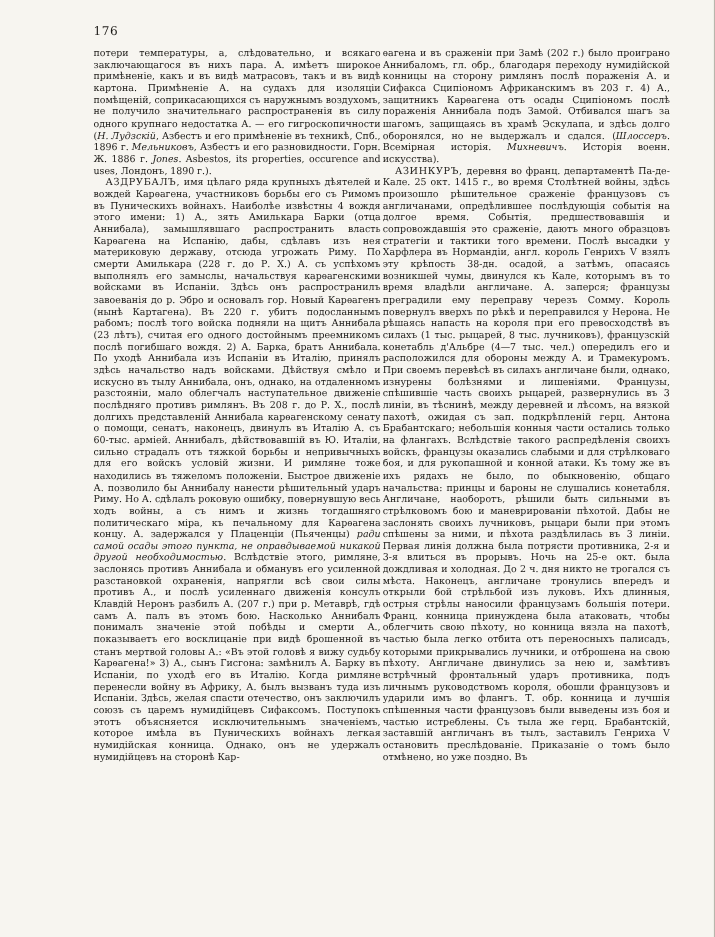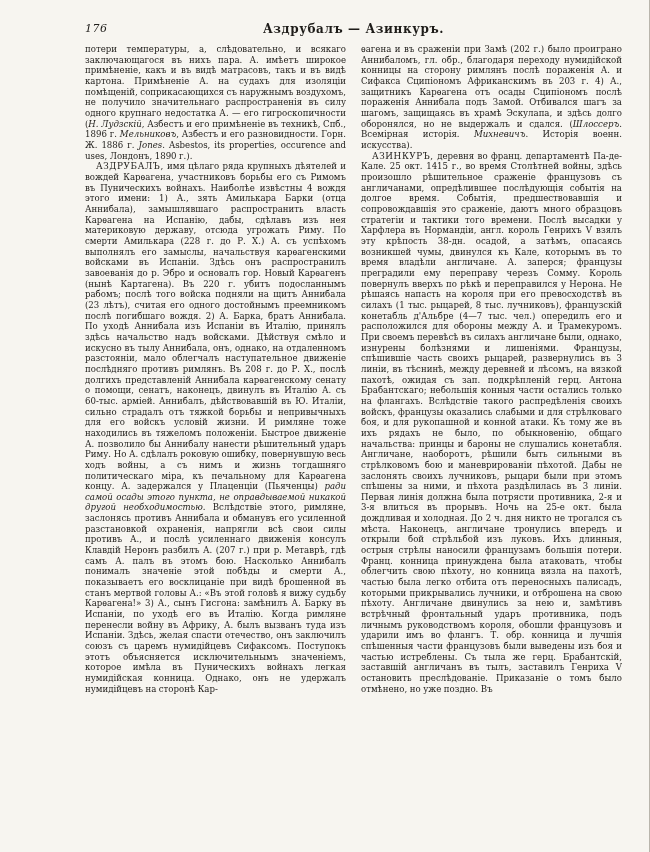--- a/index.html
+++ b/index.html
@@ -23,38 +23,37 @@
     top:22px;
     left:85px;
     width:537px;
     height:16px;
   }
   .pagenum{
     position:absolute;
     left:0; top:0;
     font-size:11px;
     letter-spacing:0.5px;
-    font-style:italic;
   }
   .running-title{
     position:absolute;
     left:0; right:0; top:0;
     text-align:center;
     font-size:12px;
     font-weight:bold;
     letter-spacing:0.6px;
   }
   .textblock{
     position:absolute;
     top:44px;
     left:85px;
     width:537px;
     height:792px;
     display:flex;
-    gap:15px;
+    gap:2px;
     overflow:hidden;
   }
   .col{
     width:261px;
     height:100%;
     overflow:hidden;
   }
   .para{
     margin:0;
     font-size:8.6px;
@@ -69,21 +68,20 @@
     font-size:8.8px;
   }
   .para i{ font-style:italic; }
 </style>
 </head>
 <body>
 
 <div class="page">
   <div class="header">
     <span class="pagenum">176</span>
-    <span class="running-title">Аздрубалъ — Азинкуръ.</span>
   </div>
   <div class="textblock">
     <div class="col" id="col-left">
         <p class="para"><span>потери температуры, а, слѣдовательно, и всякаго заключающагося въ нихъ пара. А. имѣетъ широкое примѣненіе, какъ и въ видѣ матрасовъ, такъ и въ видѣ картона. Примѣненіе А. на судахъ для изоляціи помѣщеній, соприкасающихся съ наружнымъ воздухомъ, не получило значительнаго распространенія въ силу одного крупнаго недостатка А. — его гигроскопичности (</span><i>Н. Лудзскій</i><span>, Азбестъ и его примѣненіе въ техникѣ, Спб., 1896 г. </span><i>Мельниковъ</i><span>, Азбестъ и его разновидности. Горн. Ж. 1886 г. </span><i>Jones</i><span>. Asbestos, its properties, occurence and uses, Лондонъ, 1890 г.).</span></p>
         <p class="para indent"><b class="lead">АЗДРУБАЛЪ,</b><span> имя цѣлаго ряда крупныхъ дѣятелей и вождей Карѳагена, участниковъ борьбы его съ Римомъ въ Пуническихъ войнахъ. Наиболѣе извѣстны 4 вождя этого имени: 1) А., зять Амилькара Барки (отца Аннибала), замышлявшаго распространить власть Карѳагена на Испанію, дабы, сдѣлавъ изъ нея материковую державу, отсюда угрожать Риму. По смерти Амилькара (228 г. до Р. Х.) А. съ успѣхомъ выполнялъ его замыслы, начальствуя карѳагенскими войсками въ Испаніи. Здѣсь онъ распространилъ завоеванія до р. Эбро и основалъ гор. Новый Карѳагенъ (нынѣ Картагена). Въ 220 г. убитъ подосланнымъ рабомъ; послѣ того войска подняли на щитъ Аннибала (23 лѣтъ), считая его одного достойнымъ преемникомъ послѣ погибшаго вождя. 2) А. Барка, братъ Аннибала. По уходѣ Аннибала изъ Испаніи въ Италію, принялъ здѣсь начальство надъ войсками. Дѣйствуя смѣло и искусно въ тылу Аннибала, онъ, однако, на отдаленномъ разстояніи, мало облегчалъ наступательное движеніе послѣдняго противъ римлянъ. Въ 208 г. до Р. Х., послѣ долгихъ представленій Аннибала карѳагенскому сенату о помощи, сенатъ, наконецъ, двинулъ въ Италію А. съ 60-тыс. арміей. Аннибалъ, дѣйствовавшій въ Ю. Италіи, сильно страдалъ отъ тяжкой борьбы и непривычныхъ для его войскъ условій жизни. И римляне тоже находились въ тяжеломъ положеніи. Быстрое движеніе А. позволило бы Аннибалу нанести рѣшительный ударъ Риму. Но А. сдѣлалъ роковую ошибку, повернувшую весь ходъ войны, а съ нимъ и жизнь тогдашняго политическаго міра, къ печальному для Карѳагена концу. А. задержался у Плаценціи (Пьяченцы) </span><i>ради самой осады этого пункта, не оправдываемой никакой другой необходимостью</i><span>. Вслѣдствіе этого, римляне, заслонясь противъ Аннибала и обманувъ его усиленной разстановкой охраненія, напрягли всѣ свои силы противъ А., и послѣ усиленнаго движенія консулъ Клавдій Неронъ разбилъ А. (207 г.) при р. Метаврѣ, гдѣ самъ А. палъ въ этомъ бою. Насколько Аннибалъ понималъ значеніе этой побѣды и смерти А., показываетъ его восклицаніе при видѣ брошенной въ станъ мертвой головы А.: «Въ этой головѣ я вижу судьбу Карѳагена!» 3) А., сынъ Гисгона: замѣнилъ А. Барку въ Испаніи, по уходѣ его въ Италію. Когда римляне перенесли войну въ Африку, А. былъ вызванъ туда изъ Испаніи. Здѣсь, желая спасти отечество, онъ заключилъ союзъ съ царемъ нумидійцевъ Сифаксомъ. Поступокъ этотъ объясняется исключительнымъ значеніемъ, которое имѣла въ Пуническихъ войнахъ легкая нумидійская конница. Однако, онъ не удержалъ нумидійцевъ на сторонѣ Кар-</span></p>
       </div>
     <div class="col" id="col-right">
         <p class="para"><span>ѳагена и въ сраженіи при Замѣ (202 г.) было проиграно Аннибаломъ, гл. обр., благодаря переходу нумидійской конницы на сторону римлянъ послѣ пораженія А. и Сифакса Сципіономъ Африканскимъ въ 203 г. 4) А., защитникъ Карѳагена отъ осады Сципіономъ послѣ пораженія Аннибала подъ Замой. Отбивался шагъ за шагомъ, защищаясь въ храмѣ Эскулапа, и здѣсь долго оборонялся, но не выдержалъ и сдался. (</span><i>Шлоссеръ</i><span>. Всемірная исторія. </span><i>Михневичъ</i><span>. Исторія военн. искусства).</span></p>
         <p class="para indent"><b class="lead">АЗИНКУРЪ,</b><span> деревня во франц. департаментѣ Па-де-Кале. 25 окт. 1415 г., во время Столѣтней войны, здѣсь произошло рѣшительное сраженіе французовъ съ англичанами, опредѣлившее послѣдующія событія на долгое время. Событія, предшествовавшія и сопровождавшія это сраженіе, даютъ много образцовъ стратегіи и тактики того времени. Послѣ высадки у Харфлера въ Нормандіи, англ. король Генрихъ V взялъ эту крѣпость 38-дн. осадой, а затѣмъ, опасаясь возникшей чумы, двинулся къ Кале, которымъ въ то время владѣли англичане. А. заперся; французы преградили ему переправу черезъ Сомму. Король повернулъ вверхъ по рѣкѣ и переправился у Нерона. Не рѣшаясь напасть на короля при его превосходствѣ въ силахъ (1 тыс. рыцарей, 8 тыс. лучниковъ), французскій конетабль д'Альбре (4—7 тыс. чел.) опередилъ его и расположился для обороны между А. и Трамекуромъ. При своемъ перевѣсѣ въ силахъ англичане были, однако, изнурены болѣзнями и лишеніями. Французы, спѣшившіе часть своихъ рыцарей, развернулись въ 3 линіи, въ тѣснинѣ, между деревней и лѣсомъ, на вязкой пахотѣ, ожидая съ зап. подкрѣпленій герц. Антона Брабантскаго; небольшія конныя части остались только на флангахъ. Вслѣдствіе такого распредѣленія своихъ войскъ, французы оказались слабыми и для стрѣлковаго боя, и для рукопашной и конной атаки. Къ тому же въ ихъ рядахъ не было, по обыкновенію, общаго начальства: принцы и бароны не слушались конетабля. Англичане, наоборотъ, рѣшили быть сильными въ стрѣлковомъ бою и маневрированіи пѣхотой. Дабы не заслонять своихъ лучниковъ, рыцари были при этомъ спѣшены за ними, и пѣхота раздѣлилась въ 3 линіи. Первая линія должна была потрясти противника, 2-я и 3-я влиться въ прорывъ. Ночь на 25-е окт. была дождливая и холодная. До 2 ч. дня никто не трогался съ мѣста. Наконецъ, англичане тронулись впередъ и открыли бой стрѣльбой изъ луковъ. Ихъ длинныя, острыя стрѣлы наносили французамъ большія потери. Франц. конница принуждена была атаковать, чтобы облегчить свою пѣхоту, но конница вязла на пахотѣ, частью была легко отбита отъ переносныхъ палисадъ, которыми прикрывались лучники, и отброшена на свою пѣхоту. Англичане двинулись за нею и, замѣтивъ встрѣчный фронтальный ударъ противника, подъ личнымъ руководствомъ короля, обошли французовъ и ударили имъ во флангъ. Т. обр. конница и лучшія спѣшенныя части французовъ были выведены изъ боя и частью истреблены. Съ тыла же герц. Брабантскій, заставшій англичанъ въ тылъ, заставилъ Генриха V остановить преслѣдованіе. Приказаніе о томъ было отмѣнено, но уже поздно. Въ</span></p>
       </div>

